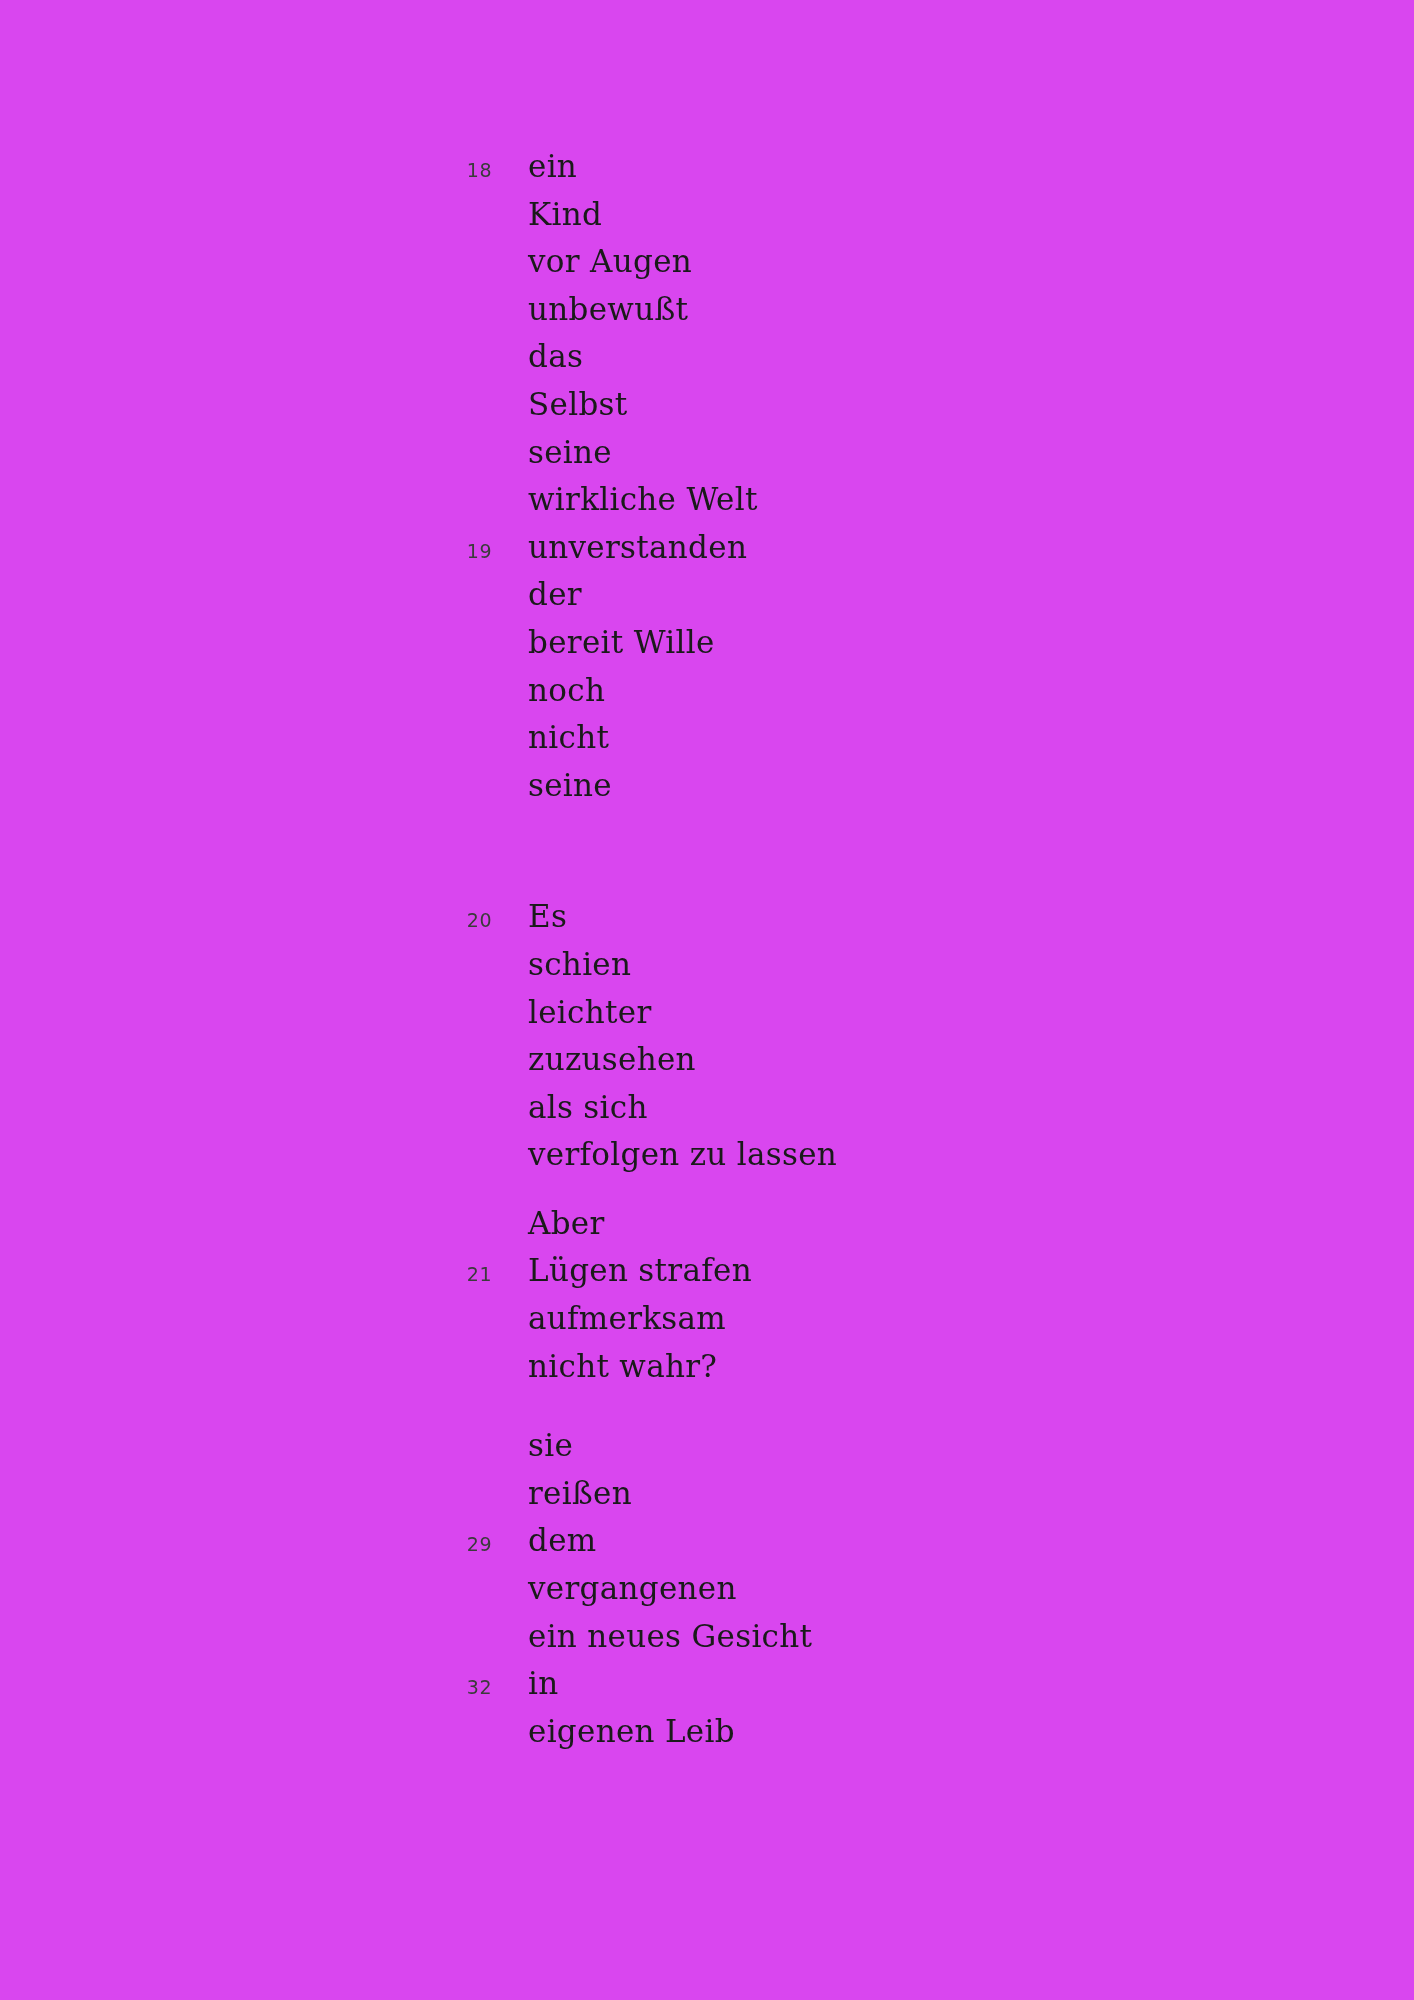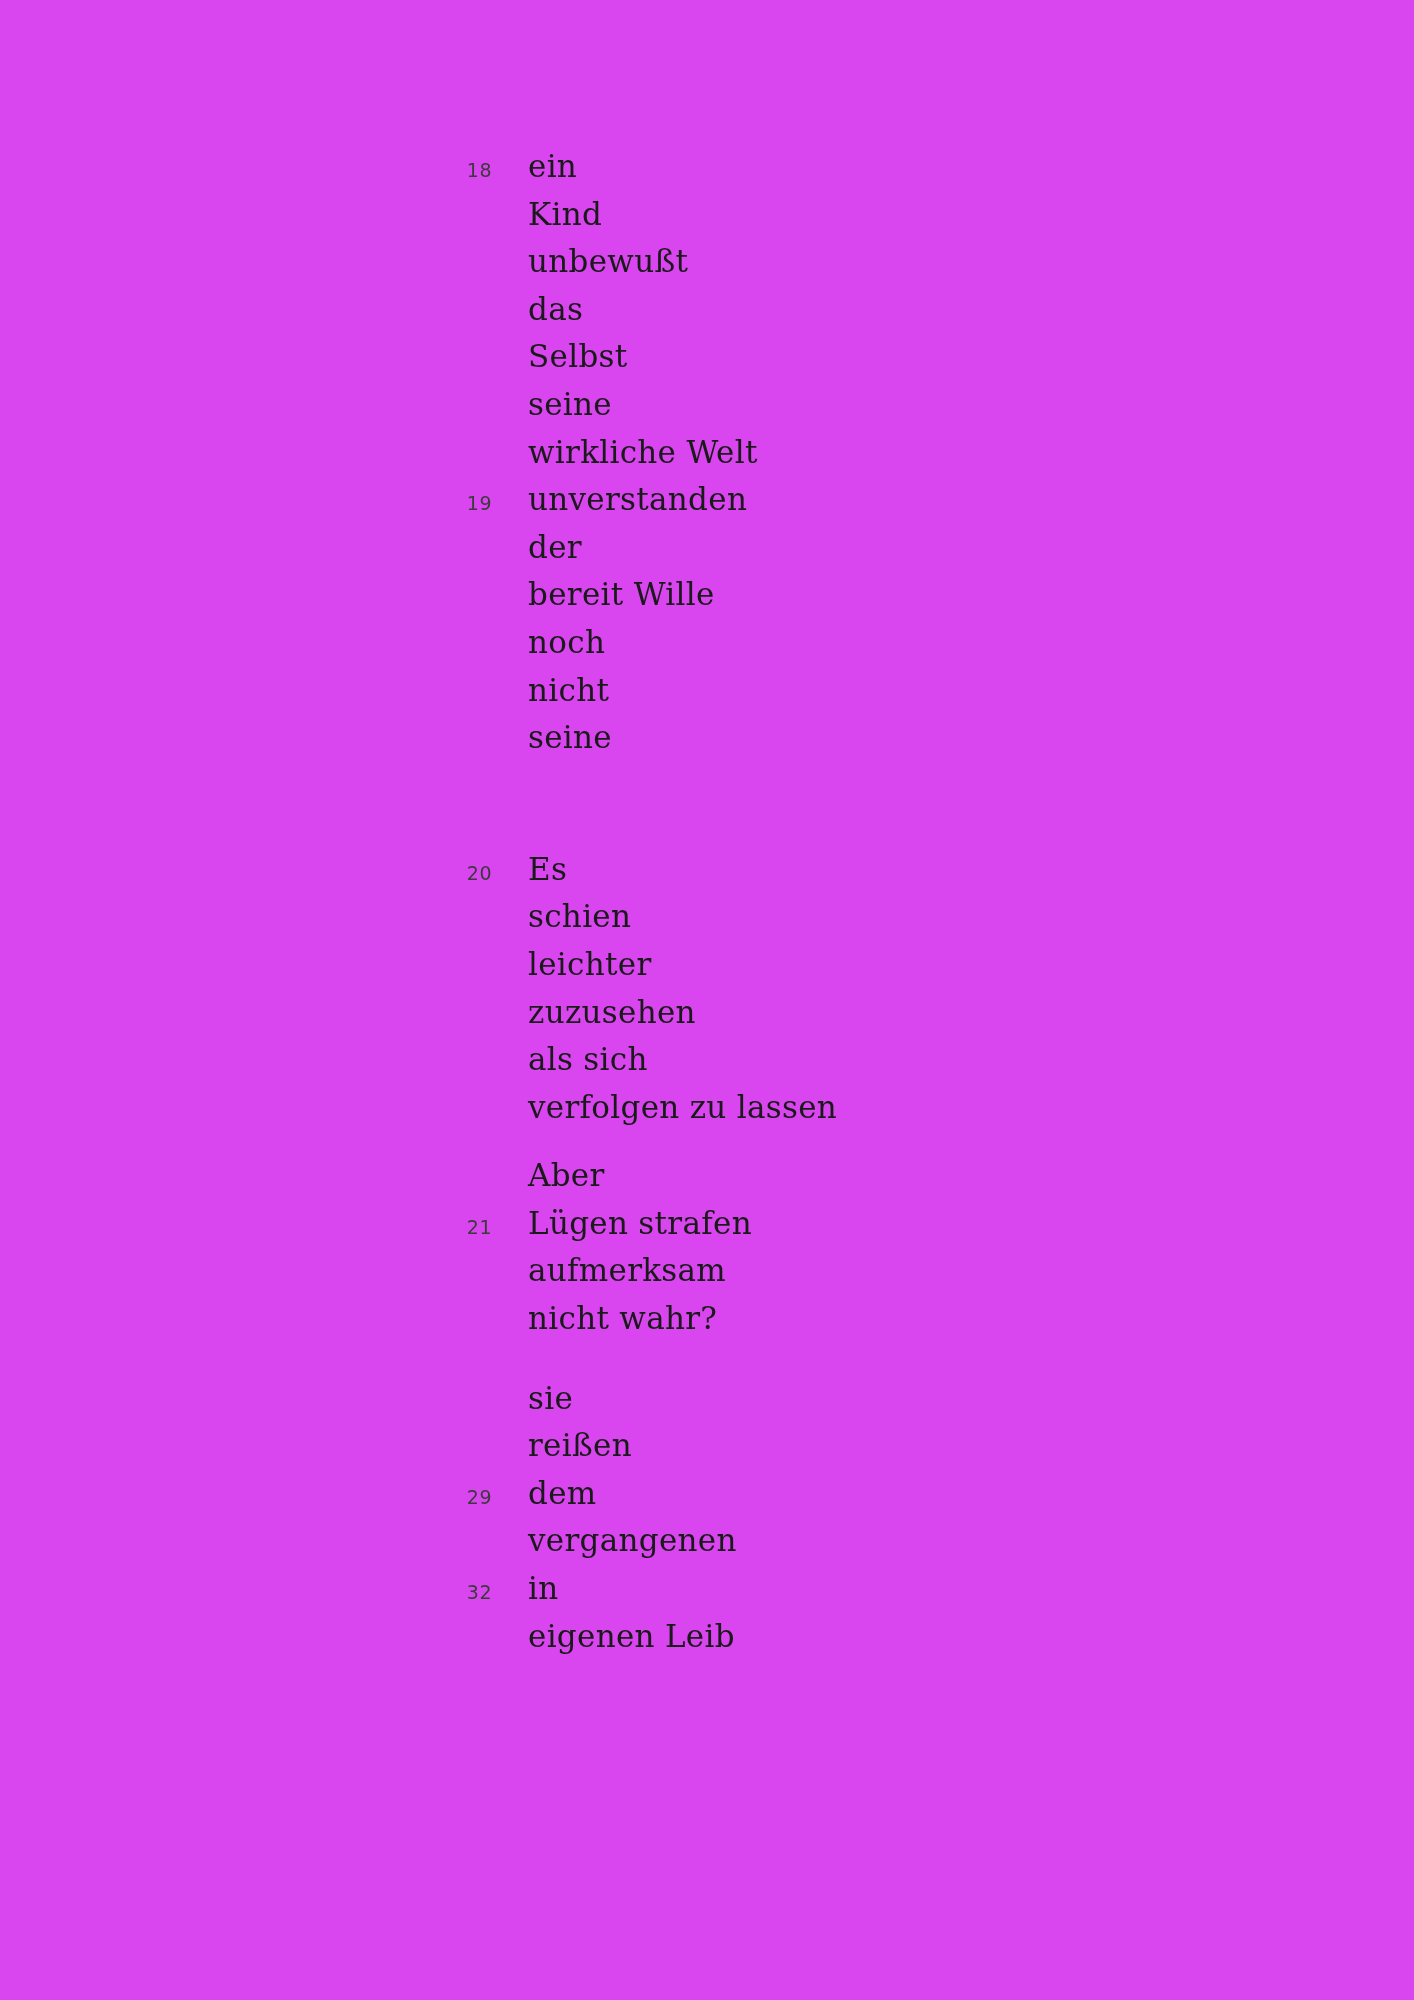--- a/index.html
+++ b/index.html
@@ -46,20 +46,21 @@
 </style>
 </head>
 <body>
 
 <div class="page">
   <div class="poem">
 
     <div class="stanza">
       <div class="line"><span class="num">18</span><span class="txt">ein</span></div>
       <div class="line"><span class="num"></span><span class="txt">Kind</span></div>
+      <div class="line"><span class="num"></span><span class="txt">vor Augen</span></div>
       <div class="line"><span class="num"></span><span class="txt">unbewußt</span></div>
       <div class="line"><span class="num"></span><span class="txt">das</span></div>
       <div class="line"><span class="num"></span><span class="txt">Selbst</span></div>
       <div class="line"><span class="num"></span><span class="txt">seine</span></div>
       <div class="line"><span class="num"></span><span class="txt">wirkliche Welt</span></div>
       <div class="line"><span class="num">19</span><span class="txt">unverstanden</span></div>
       <div class="line"><span class="num"></span><span class="txt">der</span></div>
       <div class="line"><span class="num"></span><span class="txt">bereit Wille</span></div>
       <div class="line"><span class="num"></span><span class="txt">noch</span></div>
       <div class="line"><span class="num"></span><span class="txt">nicht</span></div>
@@ -80,18 +81,19 @@
       <div class="line"><span class="num">21</span><span class="txt">Lügen strafen</span></div>
       <div class="line"><span class="num"></span><span class="txt">aufmerksam</span></div>
       <div class="line"><span class="num"></span><span class="txt">nicht wahr?</span></div>
     </div>
 
     <div class="stanza stanza-gap-small-b">
       <div class="line"><span class="num"></span><span class="txt">sie</span></div>
       <div class="line"><span class="num"></span><span class="txt">reißen</span></div>
       <div class="line"><span class="num">29</span><span class="txt">dem</span></div>
       <div class="line"><span class="num"></span><span class="txt">vergangenen</span></div>
+      <div class="line"><span class="num"></span><span class="txt">ein neues Gesicht</span></div>
       <div class="line"><span class="num">32</span><span class="txt">in</span></div>
       <div class="line"><span class="num"></span><span class="txt">eigenen Leib</span></div>
     </div>
 
   </div>
 </div>
 
 </body></html>

